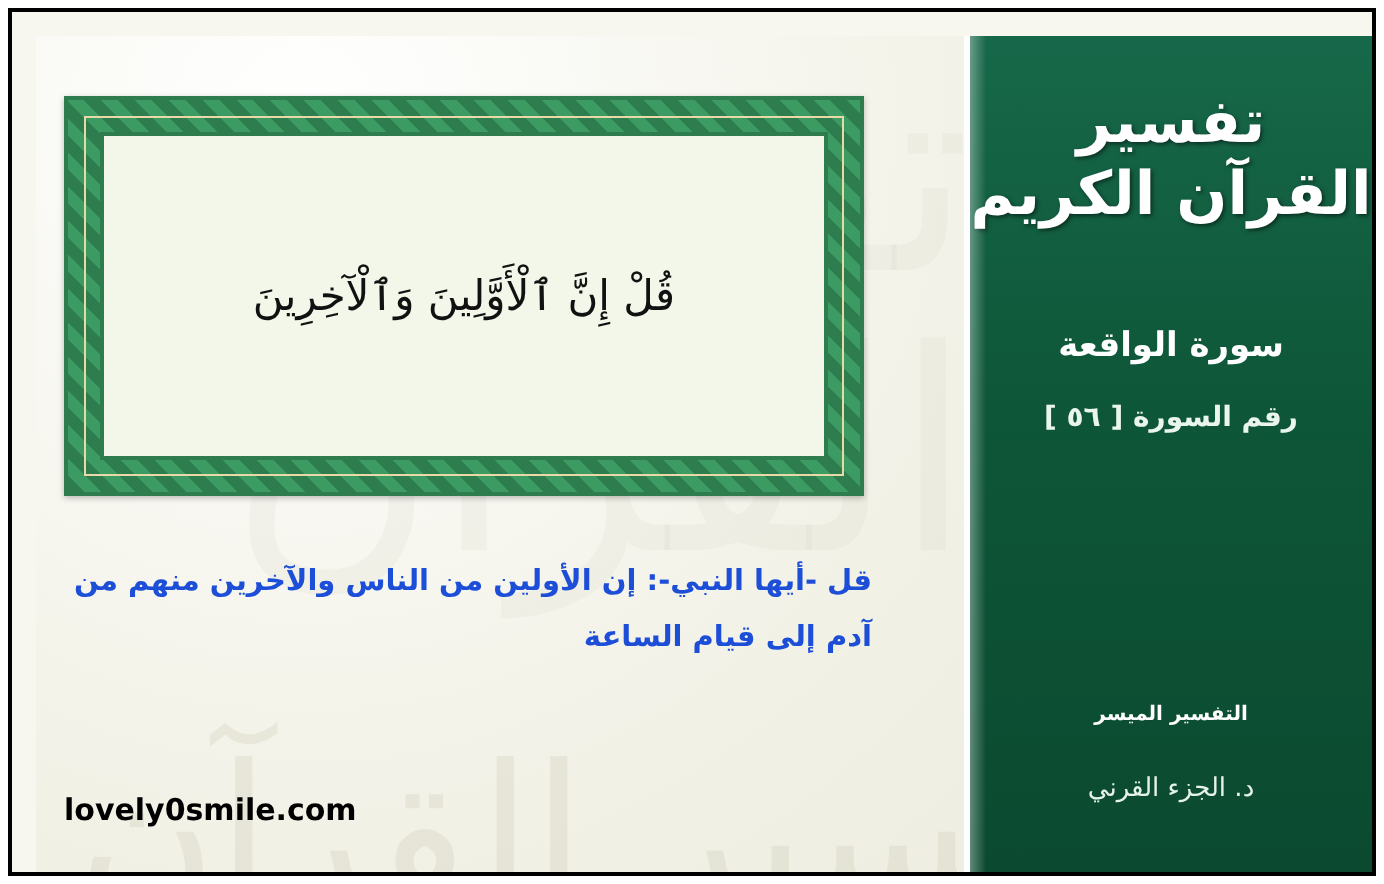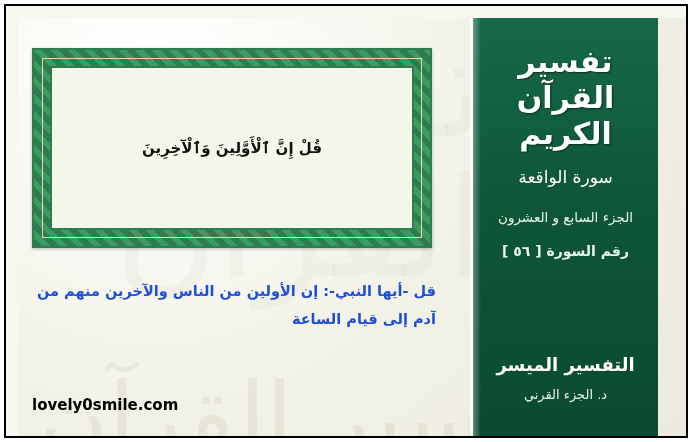--- a/index.html
+++ b/index.html
@@ -53,22 +53,22 @@
     font-size: 140px;
     color: rgba(190,185,165,0.10);
     pointer-events: none;
     line-height: 1;
   }
 
   
   .side-panel {
     position: absolute;
     top: 12px;
-    right: 28px;
-    width: 188px;
+    right: 0;
+    width: 204px;
     height: 418px;
     background: linear-gradient(180deg, #17684a 0%, #0e5638 45%, #0b4a30 100%);
     border-left: 3px solid #ffffff;
     box-sizing: border-box;
     color: #ffffff;
     text-align: center;
     overflow: hidden;
   }
   .side-panel:before {
     content: "";
@@ -82,47 +82,47 @@
     font-family: "DejaVu Sans", "Liberation Sans", sans-serif;
     font-size: 30px;
     font-weight: bold;
     color: #ffffff;
     text-shadow: 1px 1px 2px rgba(0,0,0,0.5);
     letter-spacing: 0px;
     line-height: 1.2;
     direction: rtl;
   }
   .panel-sura {
-    margin-top: 15px;
+    margin-top: 47px;
     font-size: 17px;
-    font-weight: normal;
+    font-weight: bold;
     color: #ffffff;
   }
   .panel-juz {
     margin-top: 22px;
     font-size: 13.5px;
     color: #eaf5ee;
   }
   .panel-line {
     margin-top: 18px;
     font-size: 14px;
     color: #eaf5ee;
     font-weight: bold;
   }
   .panel-footer {
     position: absolute;
     bottom: 34px;
     left: 0; right: 0;
     text-align: center;
   }
   .panel-footer .f1 {
-    font-size: 18px;
-    font-weight: bold;
-    color: #ffffff;
-    margin-bottom: 12px;
+    font-size: 10px;
+    font-weight: bold;
+    color: #ffffff;
+    margin-bottom: 24px;
   }
   .panel-footer .f2 {
     font-size: 13px;
     color: #e6f2ea;
   }
 
   
   .ayah-frame {
     position: absolute;
     left: 26px;
@@ -149,26 +149,25 @@
     background: #f2f7e9;
     border: 2px solid #2f7d4f;
     box-sizing: border-box;
     display: flex;
     align-items: center;
     justify-content: center;
     padding: 10px 18px;
   }
   .ayah-text {
     font-family: "DejaVu Sans", "Liberation Serif", serif;
-    font-size: 15px;
+    font-size: 21px;
     color: #111111;
     direction: rtl;
     text-align: right;
     line-height: 2;
-    font-weight: bold;
   }
 
   
   .tafsir {
     position: absolute;
     left: 26px;
     top: 272px;
     width: 404px;
     direction: rtl;
     text-align: right;
@@ -221,21 +220,20 @@
 
     <div class="tafsir">قل -أيها النبي-: إن الأولين من الناس والآخرين منهم من آدم إلى قيام الساعة</div>
 
     <div class="brand">
       <div class="b-en">lovely0smile.com</div>
     </div>
 
     <div class="side-panel">
       <div class="panel-title">تفسير القرآن الكريم</div>
       <div class="panel-sura">سورة الواقعة</div>
-      <div class="panel-juz">الجزء السابع و العشرون</div>
       <div class="panel-line">رقم السورة [ ٥٦ ]</div>
       <div class="panel-footer">
         <div class="f1">التفسير الميسر</div>
         <div class="f2">د. الجزء القرني</div>
       </div>
     </div>
 
   </div>
 </div>
 

